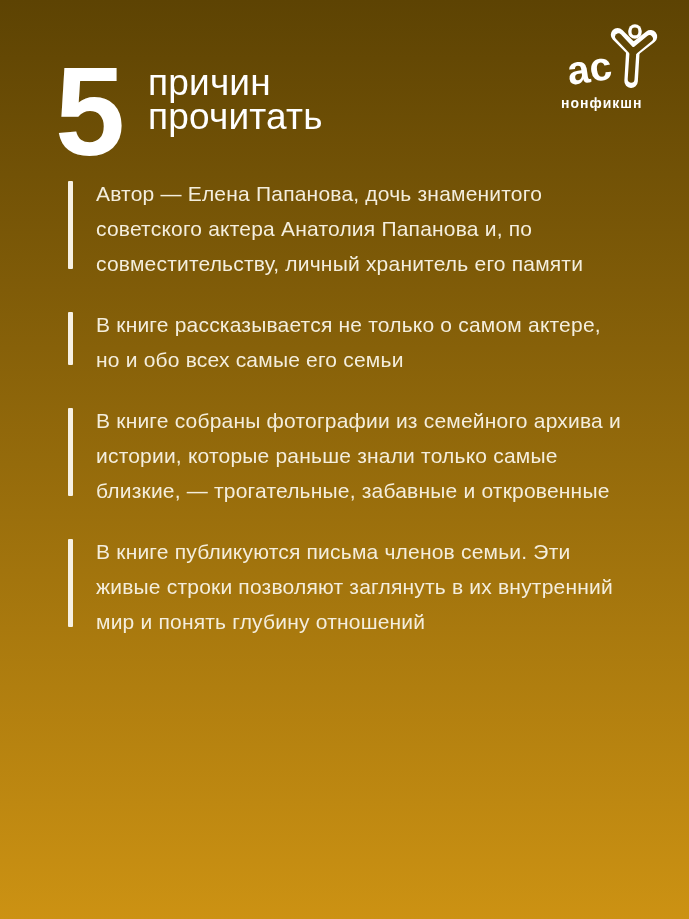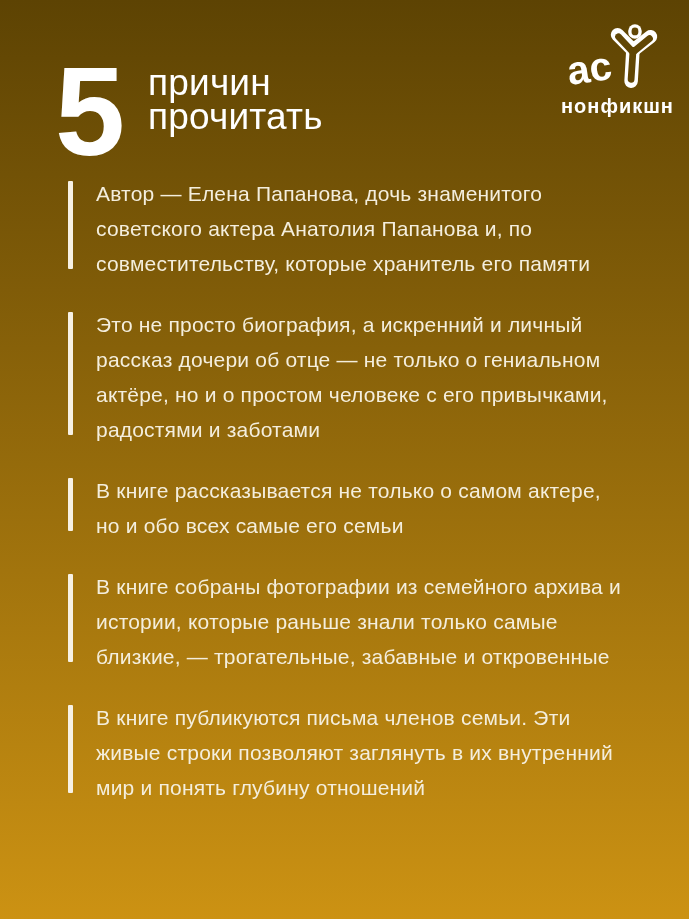--- a/index.html
+++ b/index.html
@@ -62,21 +62,21 @@
     line-height: 1;
     font-weight: bold;
     transform: rotate(-8deg);
     letter-spacing: 0;
   }
   .logo-sub {
     position: absolute;
     left: 0;
     top: 74px;
     width: 100%;
-    font-size: 20px;
+    font-size: 14px;
     line-height: 1;
     font-weight: bold;
     letter-spacing: 1px;
     white-space: nowrap;
   }
 
   
   .reasons {
     position: absolute;
     left: 68px;
@@ -131,28 +131,21 @@
     </svg>
     <div class="logo-brand">ас</div>
     <div class="logo-sub">нонфикшн</div>
   </div>
 
   <div class="reasons">
     <div class="reason">
       <div class="reason-bar"></div>
       <p class="reason-text">Автор — Елена Папанова, дочь знаменитого
 советского актера Анатолия Папанова и, по
-совместительству, которые хранитель его памяти</p>
-    </div>
-    <div class="reason">
-      <div class="reason-bar"></div>
-      <p class="reason-text">Это не просто биография, а искренний и личный
-рассказ дочери об отце — не только о гениальном
-актёре, но и о простом человеке с его привычками,
-радостями и заботами</p>
+совместительству, личный хранитель его памяти</p>
     </div>
     <div class="reason">
       <div class="reason-bar"></div>
       <p class="reason-text">В книге рассказывается не только о самом актере,
 но и обо всех самые его семьи</p>
     </div>
     <div class="reason">
       <div class="reason-bar"></div>
       <p class="reason-text">В книге собраны фотографии из семейного архива и
 истории, которые раньше знали только самые

